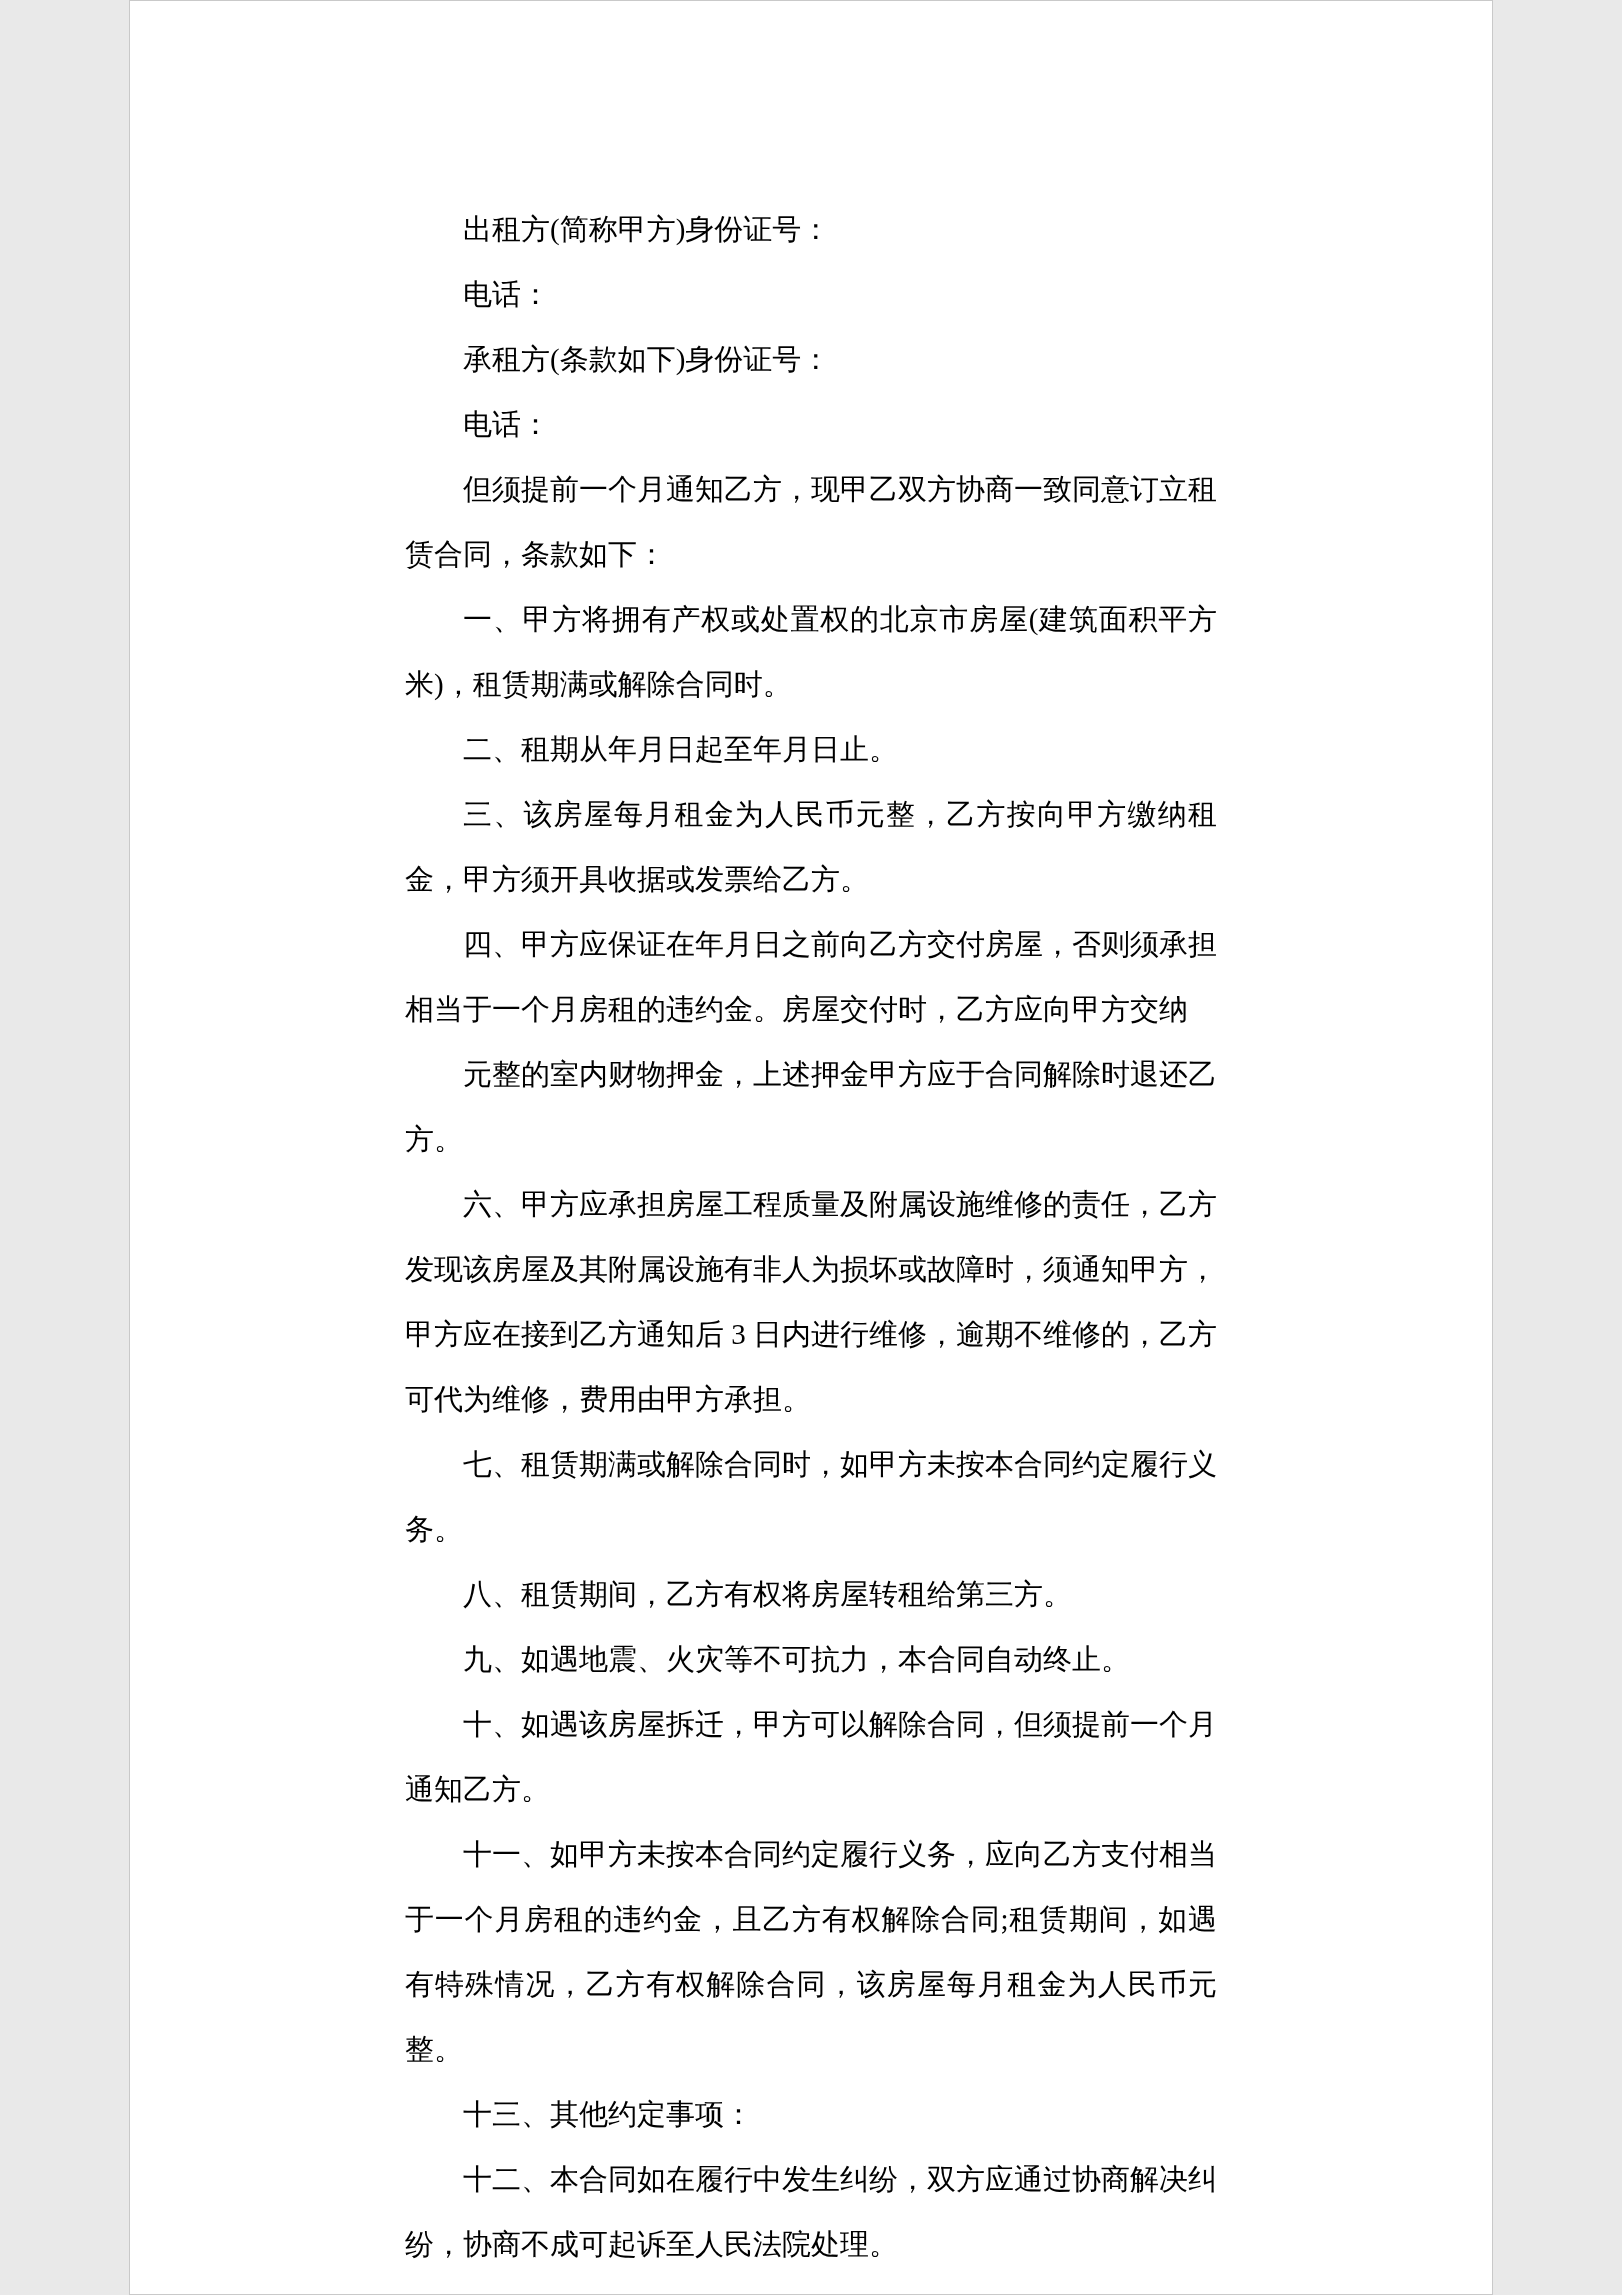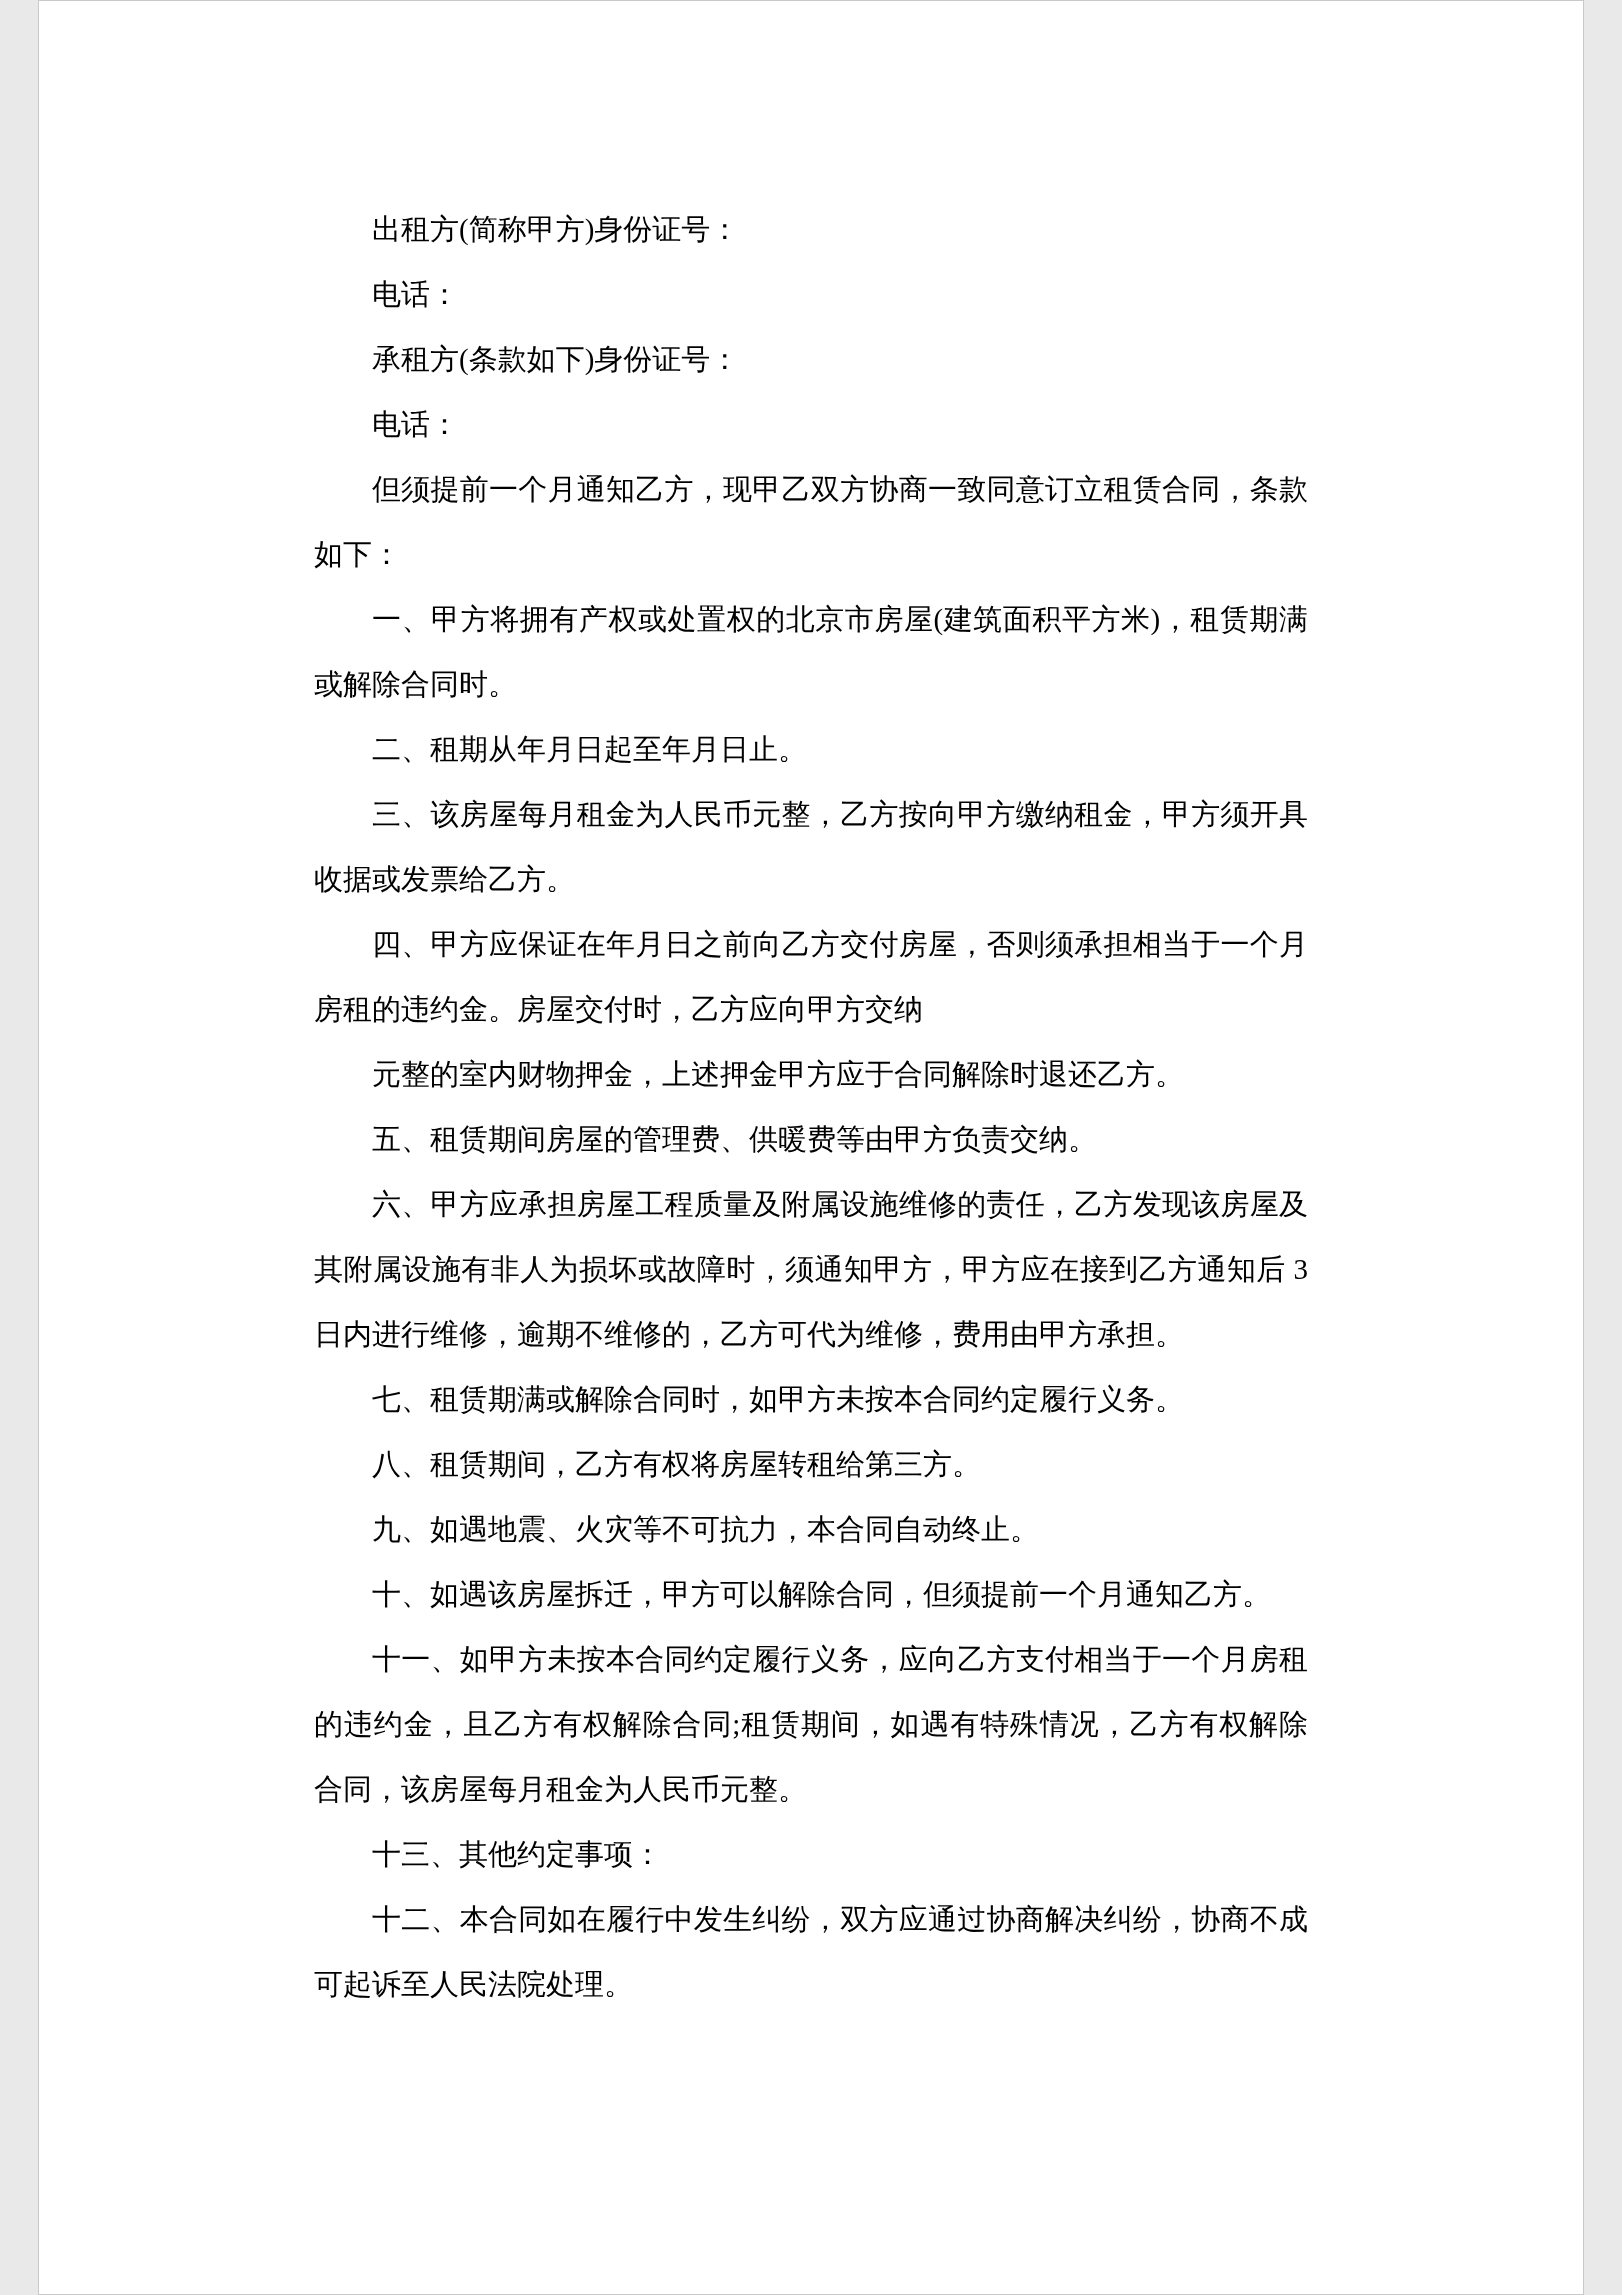--- a/index.html
+++ b/index.html
@@ -3,21 +3,21 @@
 <meta charset="utf-8">
 <title>房屋租赁合同</title>
 <style>
   html, body {
     margin: 0;
     padding: 0;
     background: #e9e9e9;
   }
   .page {
     position: relative;
-    width: 1546px;
+    width: 1364px;
     height: 2295px;
     margin: 0 auto;
     background: #ffffff;
     border: 1.3px solid #c9c9c9;
     box-sizing: border-box;
     overflow: hidden;
   }
   .doc-body {
     margin: 196px 275px 0 275px;
     color: #000000;
@@ -42,21 +42,20 @@
   <p class="para">出租方(简称甲方)身份证号：</p>
       <p class="para">电话：</p>
       <p class="para">承租方(条款如下)身份证号：</p>
       <p class="para">电话：</p>
       <p class="para">但须提前一个月通知乙方，现甲乙双方协商一致同意订立租赁合同，条款如下：</p>
       <p class="para">一、甲方将拥有产权或处置权的北京市房屋(建筑面积平方米)，租赁期满或解除合同时。</p>
       <p class="para">二、租期从年月日起至年月日止。</p>
       <p class="para">三、该房屋每月租金为人民币元整，乙方按向甲方缴纳租金，甲方须开具收据或发票给乙方。</p>
       <p class="para">四、甲方应保证在年月日之前向乙方交付房屋，否则须承担相当于一个月房租的违约金。房屋交付时，乙方应向甲方交纳</p>
       <p class="para">元整的室内财物押金，上述押金甲方应于合同解除时退还乙方。</p>
-      <p class="para">五、租赁期间房屋的管理费、供暖费等由甲方负责交纳。</p>
       <p class="para">六、甲方应承担房屋工程质量及附属设施维修的责任，乙方发现该房屋及其附属设施有非人为损坏或故障时，须通知甲方，甲方应在接到乙方通知后 3 日内进行维修，逾期不维修的，乙方可代为维修，费用由甲方承担。</p>
       <p class="para">七、租赁期满或解除合同时，如甲方未按本合同约定履行义务。</p>
       <p class="para">八、租赁期间，乙方有权将房屋转租给第三方。</p>
       <p class="para">九、如遇地震、火灾等不可抗力，本合同自动终止。</p>
       <p class="para">十、如遇该房屋拆迁，甲方可以解除合同，但须提前一个月通知乙方。</p>
       <p class="para">十一、如甲方未按本合同约定履行义务，应向乙方支付相当于一个月房租的违约金，且乙方有权解除合同;租赁期间，如遇有特殊情况，乙方有权解除合同，该房屋每月租金为人民币元整。</p>
       <p class="para">十三、其他约定事项：</p>
       <p class="para">十二、本合同如在履行中发生纠纷，双方应通过协商解决纠纷，协商不成可起诉至人民法院处理。</p>
     </div>
 </div>

